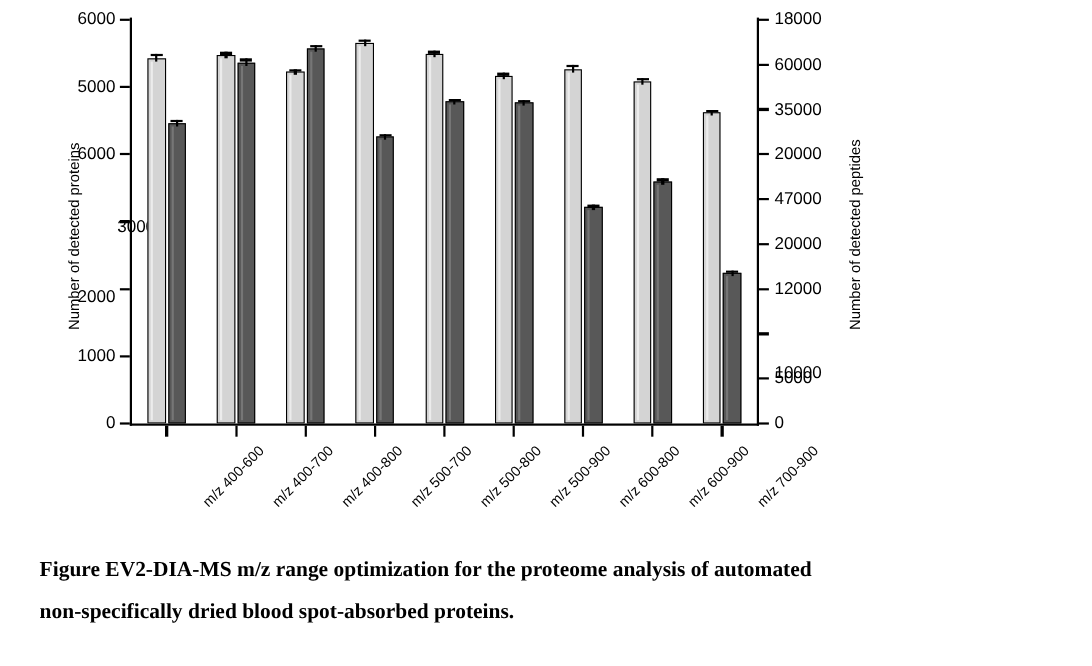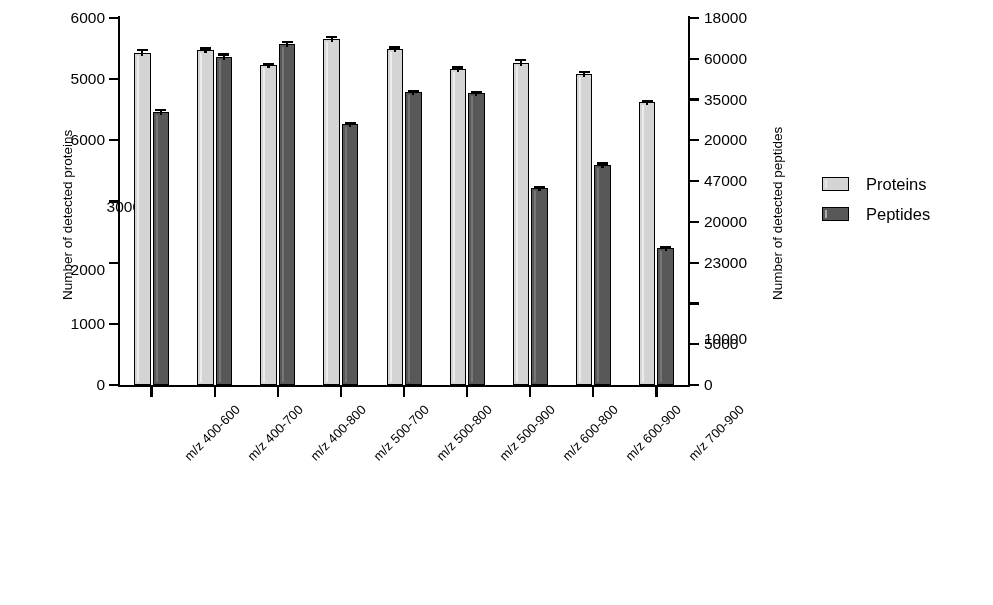--- a/index.html
+++ b/index.html
@@ -116,21 +116,21 @@
       <div class="tick-label tl-left" style="top: 18px; left: 0px; width: 105px;">6000</div>
     </div>
   <div id="ticks-right">
       <div class="tick tick-right" style="top: 383.9px;"></div>
       <div class="tick-label tl-right" style="top: 385px; left: 704px;">0</div>
       <div class="tick tick-right" style="top: 343.122px;"></div>
       <div class="tick-label tl-right" style="top: 344.222px; left: 704px;">5000</div>
       <div class="tick tick-right" style="top: 302.344px;"></div>
       <div class="tick-label tl-right" style="top: 303.444px; left: 704px; margin-top: 36px;">10000</div>
       <div class="tick tick-right" style="top: 261.567px;"></div>
-      <div class="tick-label tl-right" style="top: 262.667px; left: 704px;">23000</div>
+      <div class="tick-label tl-right" style="top: 262.667px; left: 704px;">12000</div>
       <div class="tick tick-right" style="top: 220.789px;"></div>
       <div class="tick-label tl-right" style="top: 221.889px; left: 704px; text-align: right;">20000</div>
       <div class="tick tick-right" style="top: 180.011px;"></div>
       <div class="tick-label tl-right" style="top: 181.111px; left: 704px;">47000</div>
       <div class="tick tick-right" style="top: 139.233px;"></div>
       <div class="tick-label tl-right" style="top: 140.333px; left: 704px;">20000</div>
       <div class="tick tick-right" style="top: 98.4556px;"></div>
       <div class="tick-label tl-right" style="top: 99.5556px; left: 704px;">35000</div>
       <div class="tick tick-right" style="top: 57.6778px;"></div>
       <div class="tick-label tl-right" style="top: 58.7778px; left: 704px;">60000</div>
@@ -245,29 +245,19 @@
       <div class="xlab" style="left: 222.667px; top: 402px;">m/z 400-700</div>
       <div class="xlab" style="left: 285.778px; top: 402px;">m/z 400-800</div>
       <div class="xlab" style="left: 348.889px; top: 402px;">m/z 500-700</div>
       <div class="xlab" style="left: 412px; top: 402px;">m/z 500-800</div>
       <div class="xlab" style="left: 475.111px; top: 402px;">m/z 500-900</div>
       <div class="xlab" style="left: 538.222px; top: 402px;">m/z 600-800</div>
       <div class="xlab" style="left: 601.333px; top: 402px;">m/z 600-900</div>
       <div class="xlab" style="left: 664.444px; top: 402px;">m/z 700-900</div>
     </div>
 
-  <div id="legend">
-    <div class="leg-row">
-      <span class="leg-swatch proteins">
-          <span class="hl"></span>
-        </span>
-      <span class="leg-label">Proteins</span>
-    </div>
-    <div class="leg-row">
-      <span class="leg-swatch peptides">
-          <span class="hl"></span>
-        </span>
-      <span class="leg-label">Peptides</span>
-    </div>
+
+  <div id="caption">
+    <div>Figure EV2-DIA-MS m/z range optimization for the proteome analysis of automated</div>
+    <div>non-specifically dried blood spot-absorbed proteins.</div>
   </div>
 
-
 </div>
 
 </body></html>

